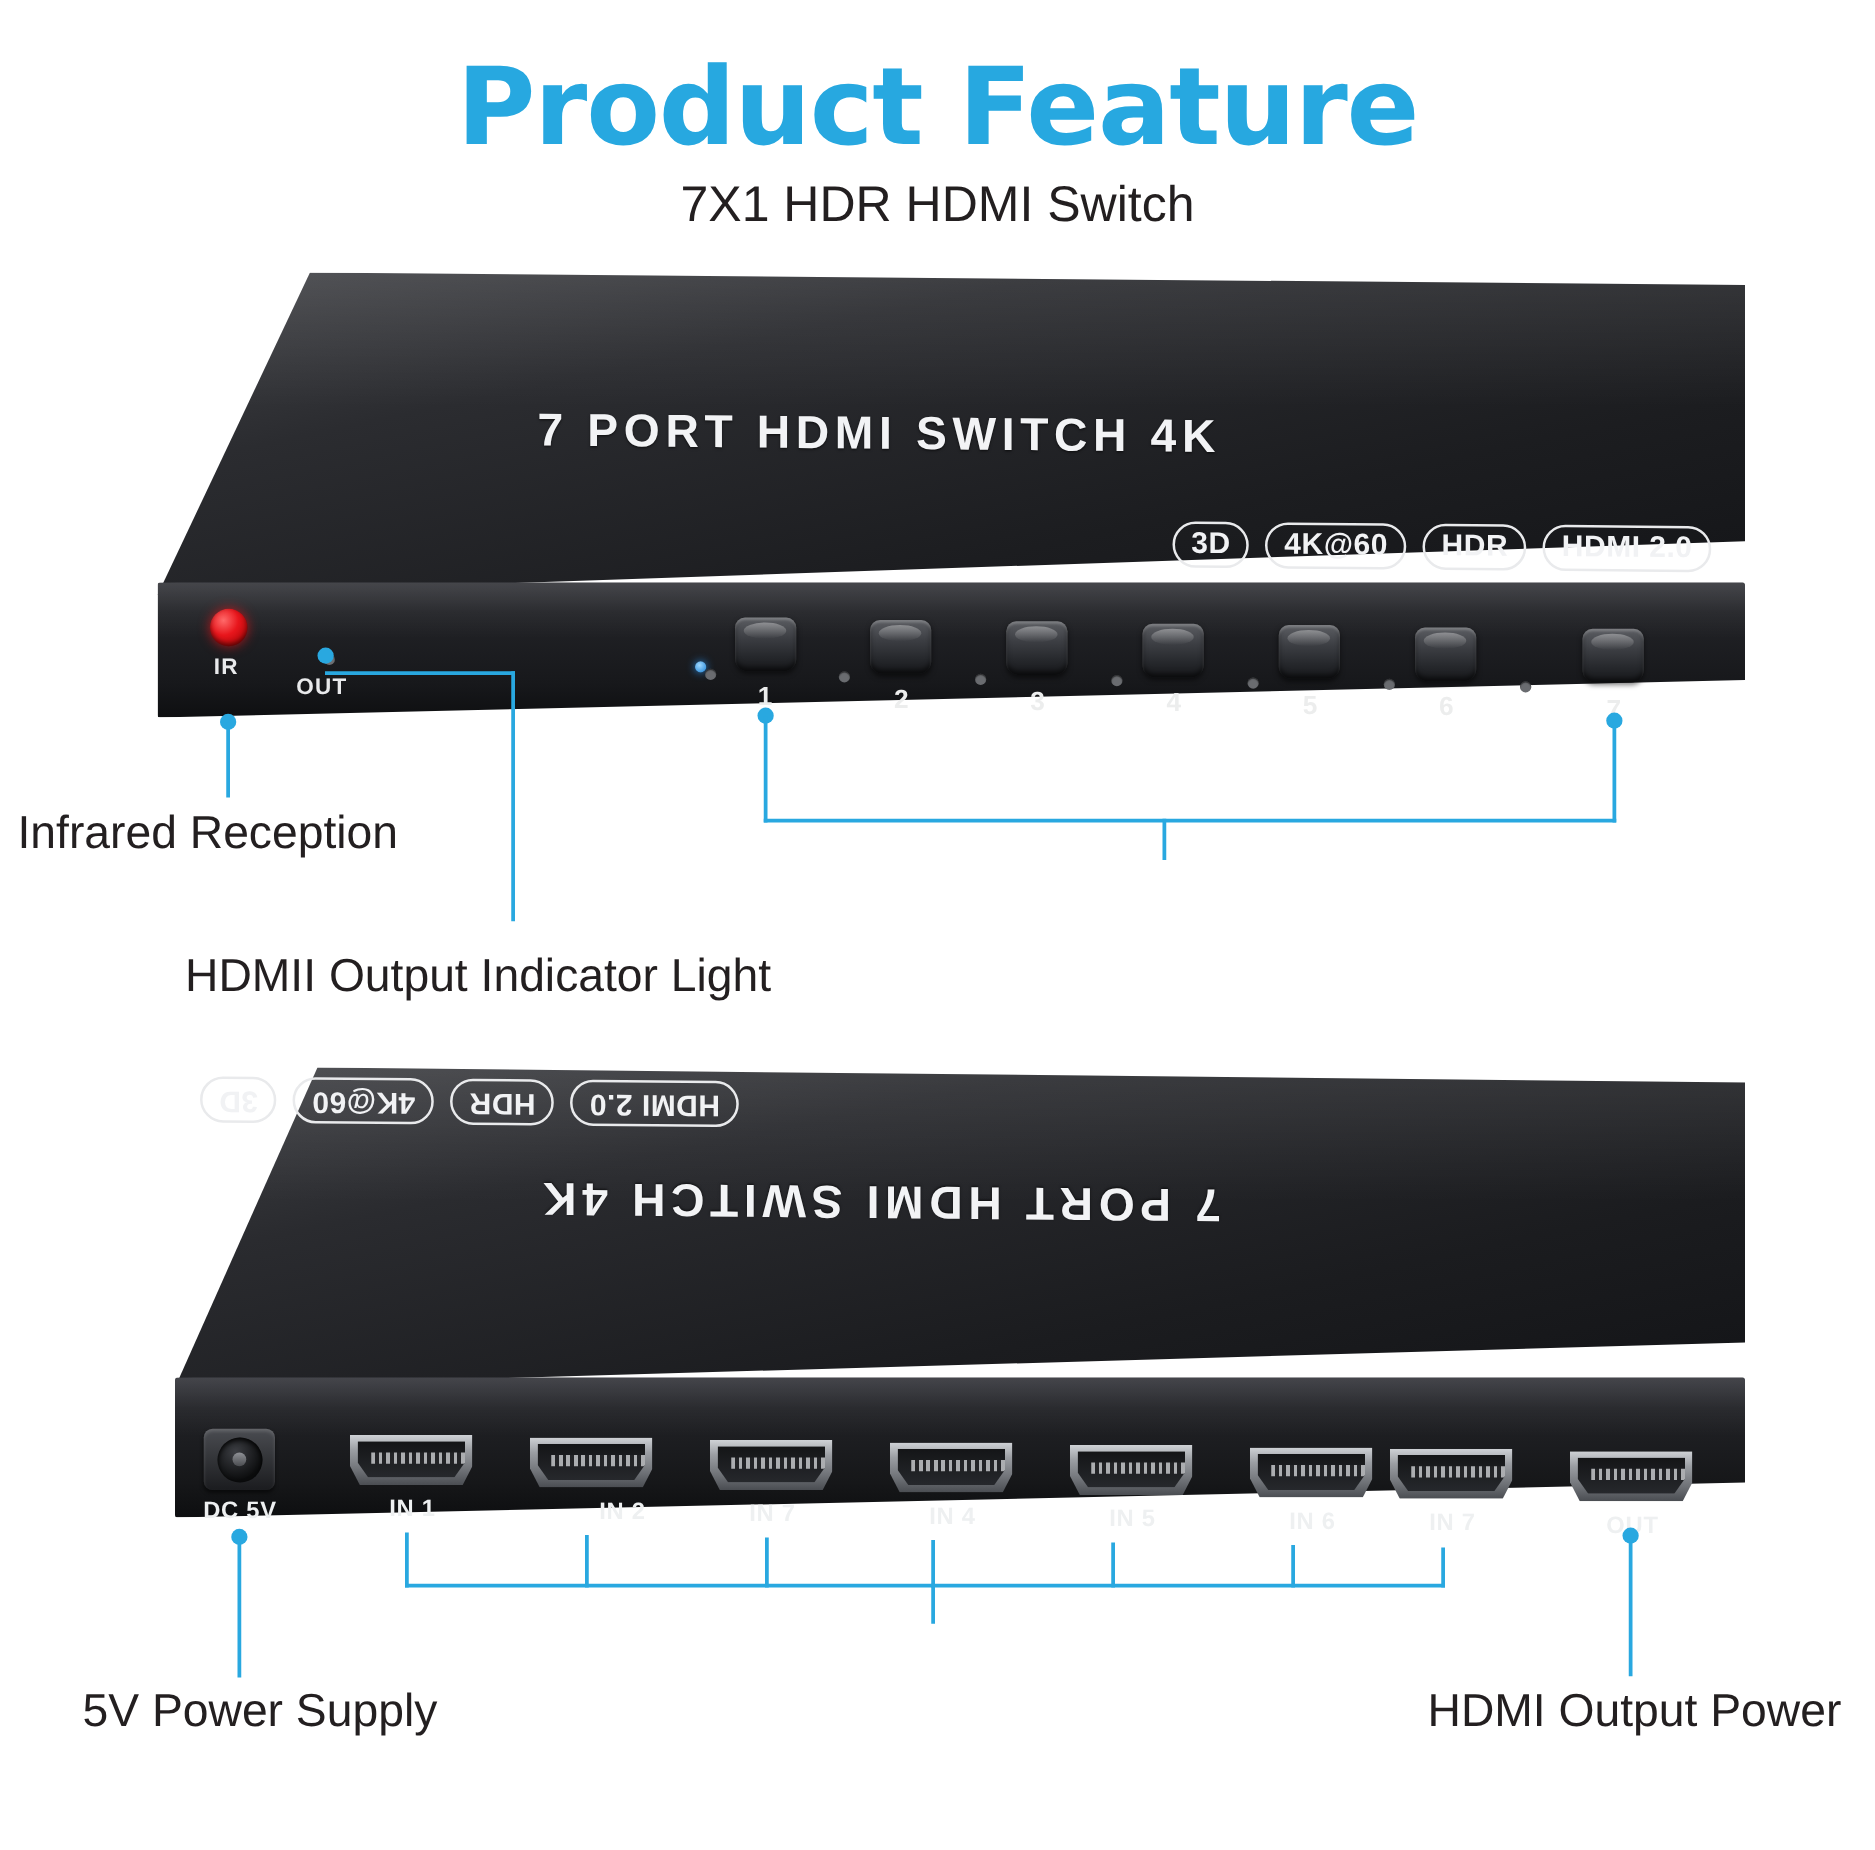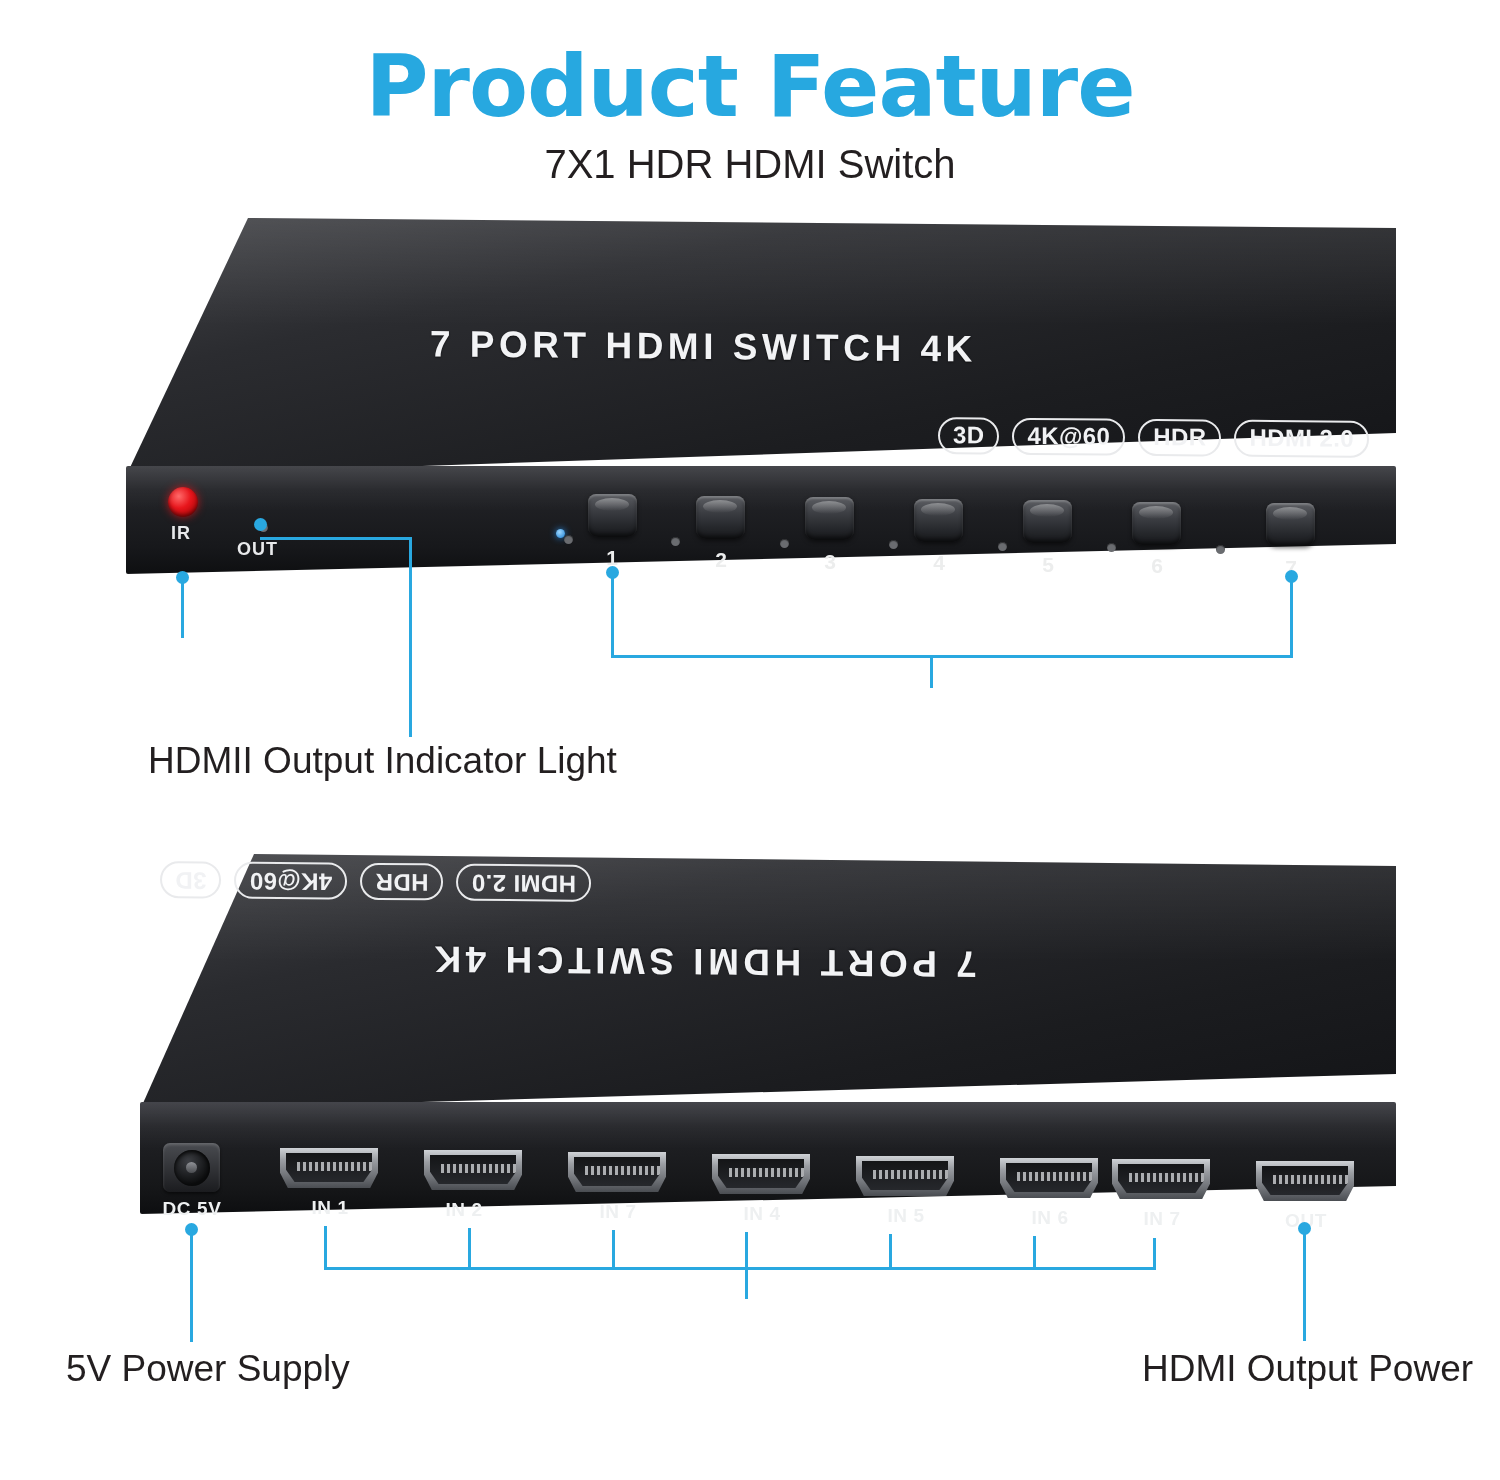--- a/index.html
+++ b/index.html
@@ -286,25 +286,26 @@
   <div class="sig-led" style="left:1107px; top:543px;"></div>
   <div class="btn" style="left:1132px; top:502px;"></div>
   <div class="btn-num" style="left:1142px; top:554px;">6</div>
 
   <div class="sig-led" style="left:1216px; top:545px;"></div>
   <div class="btn" style="left:1266px; top:503px;"></div>
   <div class="btn-num" style="left:1276px; top:556px;">7</div>
 
   <div class="dot" style="left:176px; top:571px;"></div>
   <div class="cl cl-v" style="left:181px; top:578px; height:60px;"></div>
+  <div class="callout-text" style="left:14px; top:645px;">Infrared Reception</div>
 
   <div class="dot" style="left:254px; top:518px;"></div>
   <div class="cl cl-h" style="left:260px; top:537px; width:152px;"></div>
   <div class="cl cl-v" style="left:409px; top:537px; height:200px;"></div>
-  <div class="callout-text" style="left:148px; top:740px;">HDMII Output Indicator Light</div>
+  <div class="callout-text" style="left:148px; top:760px;">HDMII Output Indicator Light</div>
 
   <div class="dot" style="left:606px; top:566px;"></div>
   <div class="cl cl-v" style="left:611px; top:573px; height:85px;"></div>
   <div class="dot" style="left:1285px; top:570px;"></div>
   <div class="cl cl-v" style="left:1290px; top:577px; height:81px;"></div>
   <div class="cl cl-h" style="left:611px; top:655px; width:682px;"></div>
   <div class="cl cl-v" style="left:930px; top:655px; height:33px;"></div>
 
   <div class="device" id="unit-back">
     <div class="dev-top">
@@ -332,21 +333,21 @@
         <div class="hdmi-pins"></div>
       </div>
     </div>
   <div class="port-label" style="left:281px; top:1197px; width:98px;">IN 1</div>
 
   <div class="hdmi" style="left:424px; top:1150px;">
     <div class="hdmi-in">
         <div class="hdmi-pins"></div>
       </div>
     </div>
-  <div class="port-label" style="left:415px; top:1199px; width:98px;">IN 2</div>
+  <div class="port-label" style="left:449px; top:1199px; width:98px;">IN 2</div>
 
   <div class="hdmi" style="left:568px; top:1152px;">
     <div class="hdmi-in">
         <div class="hdmi-pins"></div>
       </div>
     </div>
   <div class="port-label" style="left:569px; top:1201px; width:98px;">IN 7</div>
 
   <div class="hdmi" style="left:712px; top:1154px;">
     <div class="hdmi-in">

